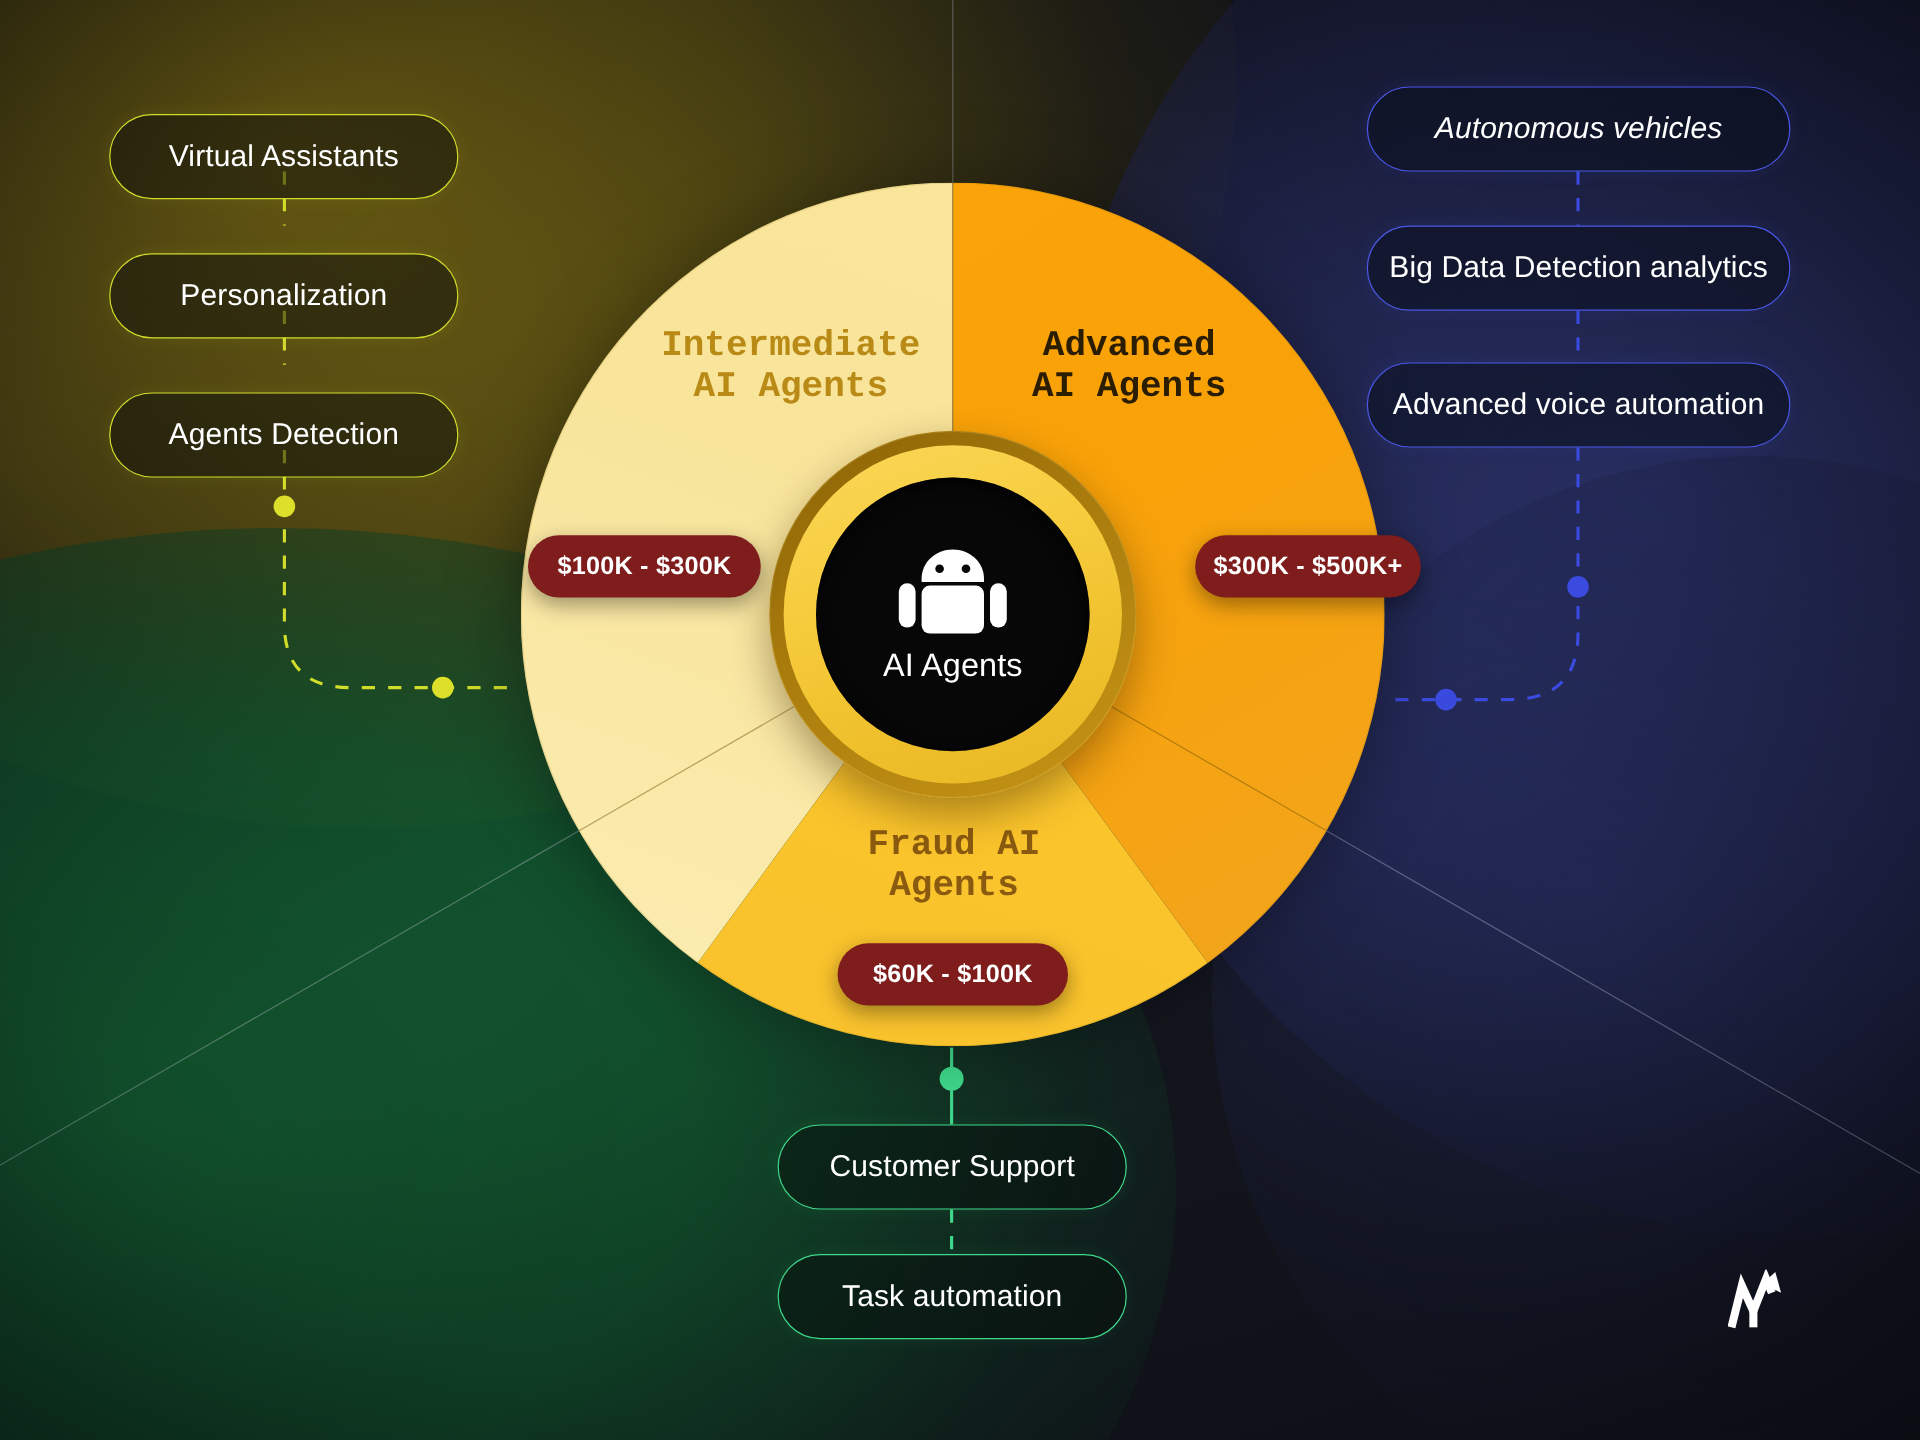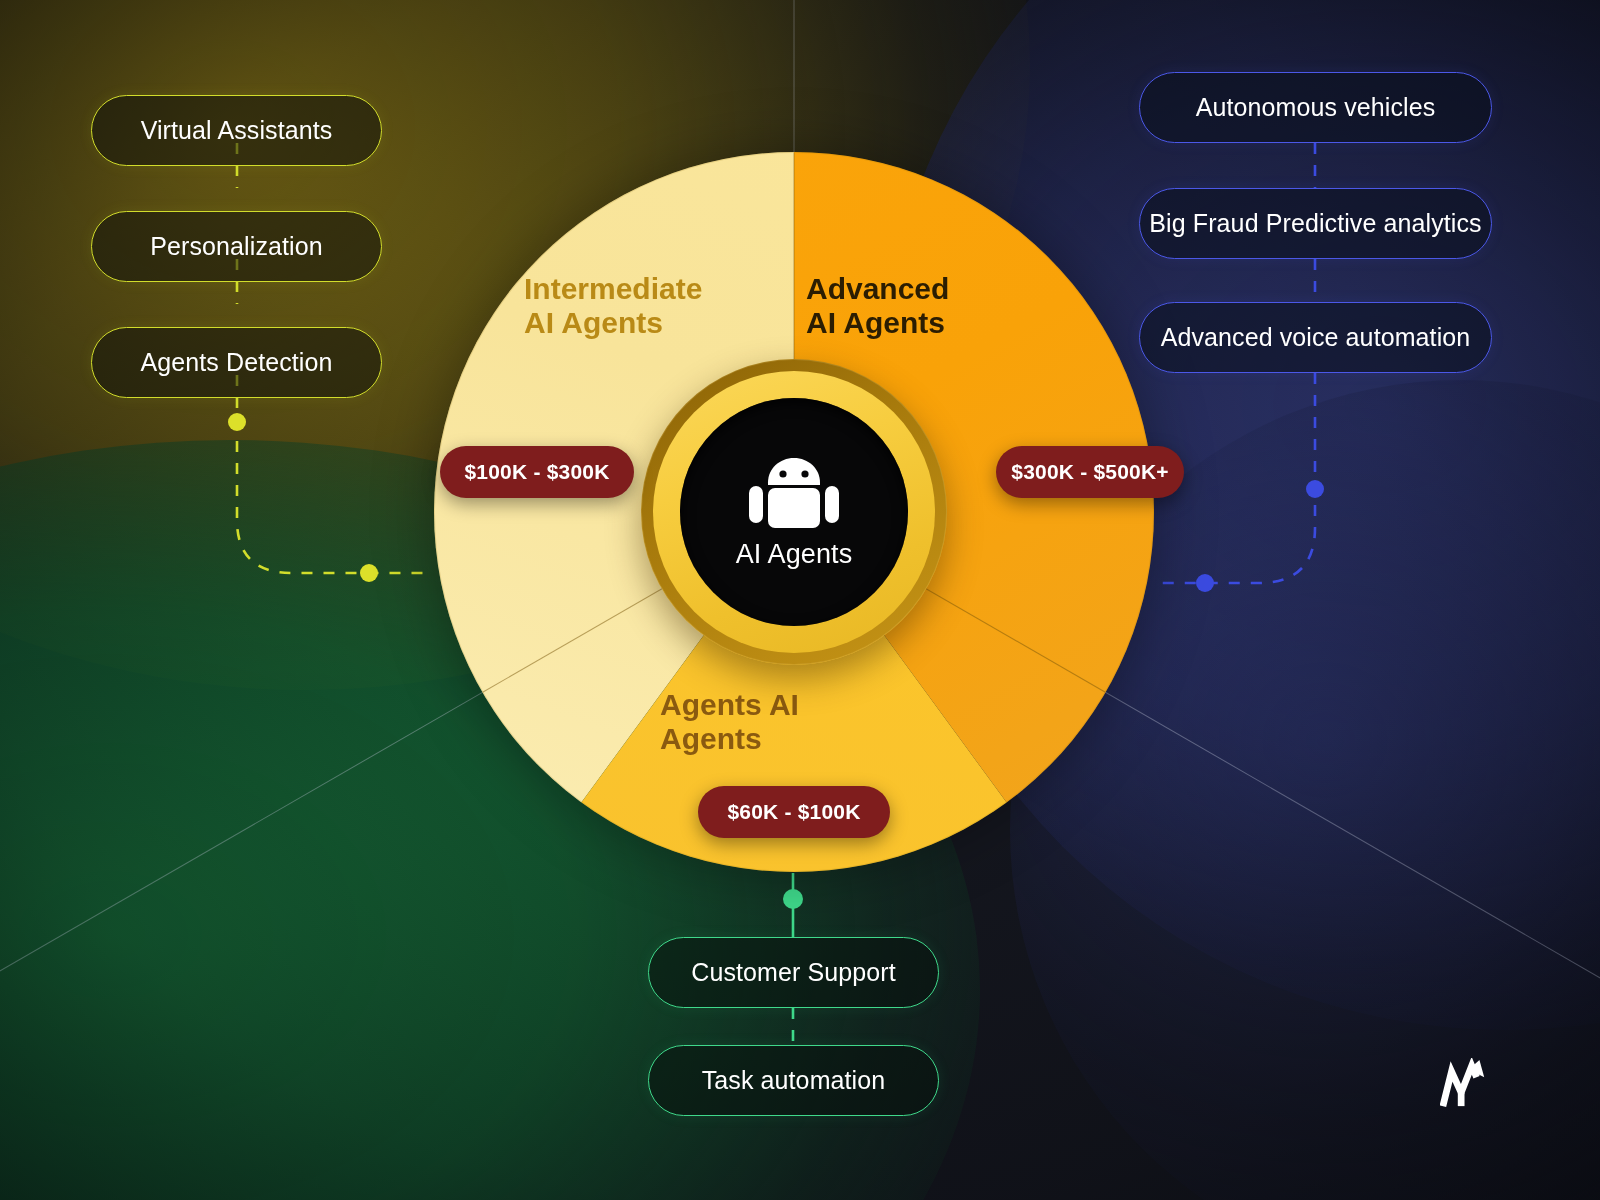--- a/index.html
+++ b/index.html
@@ -69,21 +69,21 @@
     background:linear-gradient(160deg,#FBD85A 0%, #F7CD3F 35%, #EFC02C 70%, #E8B824 100%);
   }
   .hub-core{ position:absolute; left:27px; top:27px; right:27px; bottom:27px;
     border-radius:50%; background:#070708;
     box-shadow:inset 0 4px 14px rgba(0,0,0,.9);
     display:flex; flex-direction:column; align-items:center; justify-content:center; gap:6px;
   }
   .hub-label{ color:#fff; font-size:27px; letter-spacing:.1px; }
 
   
-  .sl-title{ position:absolute; text-align:left; font-weight:bold; line-height:1.14; }
+  .sl-title{ position:absolute; text-align:center; font-weight:bold; line-height:1.14;font-family:Liberation Mono, monospace; }
   .t-int{ left:524px; top:272px; width:270px; font-size:30px; color:#B98A16; }
   .t-adv{ left:806px; top:272px; width:270px; font-size:30px; color:#2B1D02; }
   .t-bas{ left:660px; top:688px; width:270px; font-size:30px; color:#8A5A10; }
 
   
   .badge{ position:absolute; background:#7f1d1d; color:#fff; font-weight:bold;
     border-radius:999px; display:flex; align-items:center; justify-content:center;
     font-size:21px; letter-spacing:.2px; box-shadow:0 6px 18px rgba(0,0,0,.38); }
   .b-int{ left:440px; top:446px; width:194px; height:52px; }
   .b-adv{ left:996px; top:446px; width:188px; height:52px; }
@@ -95,21 +95,21 @@
     color:#fff; font-size:25px; letter-spacing:.1px;
     background:rgba(10,12,10,.50); }
   .pill.left{ left:91px; width:291px; border:1.7px solid #D2DD2B;
     box-shadow:0 0 14px rgba(200,215,40,.10);margin-top:23px; }
   .pill.right{ left:1139px; width:353px; border:1.7px solid #4B58E8;
     background:rgba(10,14,28,.55); box-shadow:0 0 14px rgba(70,86,230,.12); }
   .pill.bottom{ left:648px; width:291px; border:1.7px solid #3FD98B;
     background:rgba(8,16,12,.55); box-shadow:0 0 14px rgba(50,210,130,.10); }
 
   .p-l1{ top:72px; } .p-l2{ top:188px; } .p-l3{ top:304px; }
-  .p-r1{ top:72px; } .p-r2{ top:188px; } .p-r3{ top:302px; }
+  .p-r1{ top:72px;font-style:italic; } .p-r2{ top:188px; } .p-r3{ top:302px; }
   .p-b1{ top:937px; } .p-b2{ top:1045px; }
 
   
   .conn{ position:absolute; left:0; top:0; width:1600px; height:1200px;
          pointer-events:none; overflow:visible; }
   .dash-y{ stroke:#D2DD2B; stroke-width:2.6; stroke-dasharray:11 11; fill:none; }
   .dash-b{ stroke:#3B4BE0; stroke-width:2.6; stroke-dasharray:11 11; fill:none; }
   .dash-g{ stroke:#3FD98B; stroke-width:2.6; stroke-dasharray:11 11; fill:none; }
   .sol-g{ stroke:#3FD98B; stroke-width:2.6; fill:none; }
   .dot-y{ fill:#DCE02A; } .dot-b{ fill:#3B4BE0; } .dot-g{ fill:#3FD98B; }
@@ -166,21 +166,21 @@
 
   <div class="sl-title t-int">
     <div>Intermediate</div>
     <div>AI Agents</div>
   </div>
   <div class="sl-title t-adv">
     <div>Advanced</div>
     <div>AI Agents</div>
   </div>
   <div class="sl-title t-bas">
-    <div>Agents AI</div>
+    <div>Fraud AI</div>
     <div>Agents</div>
   </div>
 
   <div class="hub-outer">
     <div class="hub-ring">
       <div class="hub-core">
         <svg width="92" height="78" viewBox="0 0 92 78">
           <path d="M46 3 C31.5 3 20 13.8 20 27.4 L20 30 L72 30 L72 27.4 C72 13.8 60.5 3 46 3 Z" fill="#ffffff"></path>
           <circle cx="35" cy="19" r="3.6" fill="#070708"></circle>
           <circle cx="57" cy="19" r="3.6" fill="#070708"></circle>
@@ -195,21 +195,21 @@
 
   <div class="badge b-int">$100K - $300K</div>
   <div class="badge b-adv">$300K - $500K+</div>
   <div class="badge b-bas">$60K - $100K</div>
 
   <div class="pill left p-l1">Virtual Assistants</div>
   <div class="pill left p-l2">Personalization</div>
   <div class="pill left p-l3">Agents Detection</div>
 
   <div class="pill right p-r1">Autonomous vehicles</div>
-  <div class="pill right p-r2">Big Fraud Predictive analytics</div>
+  <div class="pill right p-r2">Big Data Detection analytics</div>
   <div class="pill right p-r3">Advanced voice automation</div>
 
   <div class="pill bottom p-b1">Customer Support</div>
   <div class="pill bottom p-b2">Task automation</div>
 
   <svg class="logo" viewBox="0 0 52 54">
     <path d="M3 50 L12 14 L22 36 L33 8 L38 20" stroke="#ffffff" stroke-width="7" fill="none" stroke-linejoin="miter" stroke-linecap="butt"></path>
     <path d="M22 50 L22 36" stroke="#ffffff" stroke-width="7" fill="none"></path>
     <path d="M41 2 L46 20 L30 12 Z" fill="#ffffff"></path>
   </svg>

